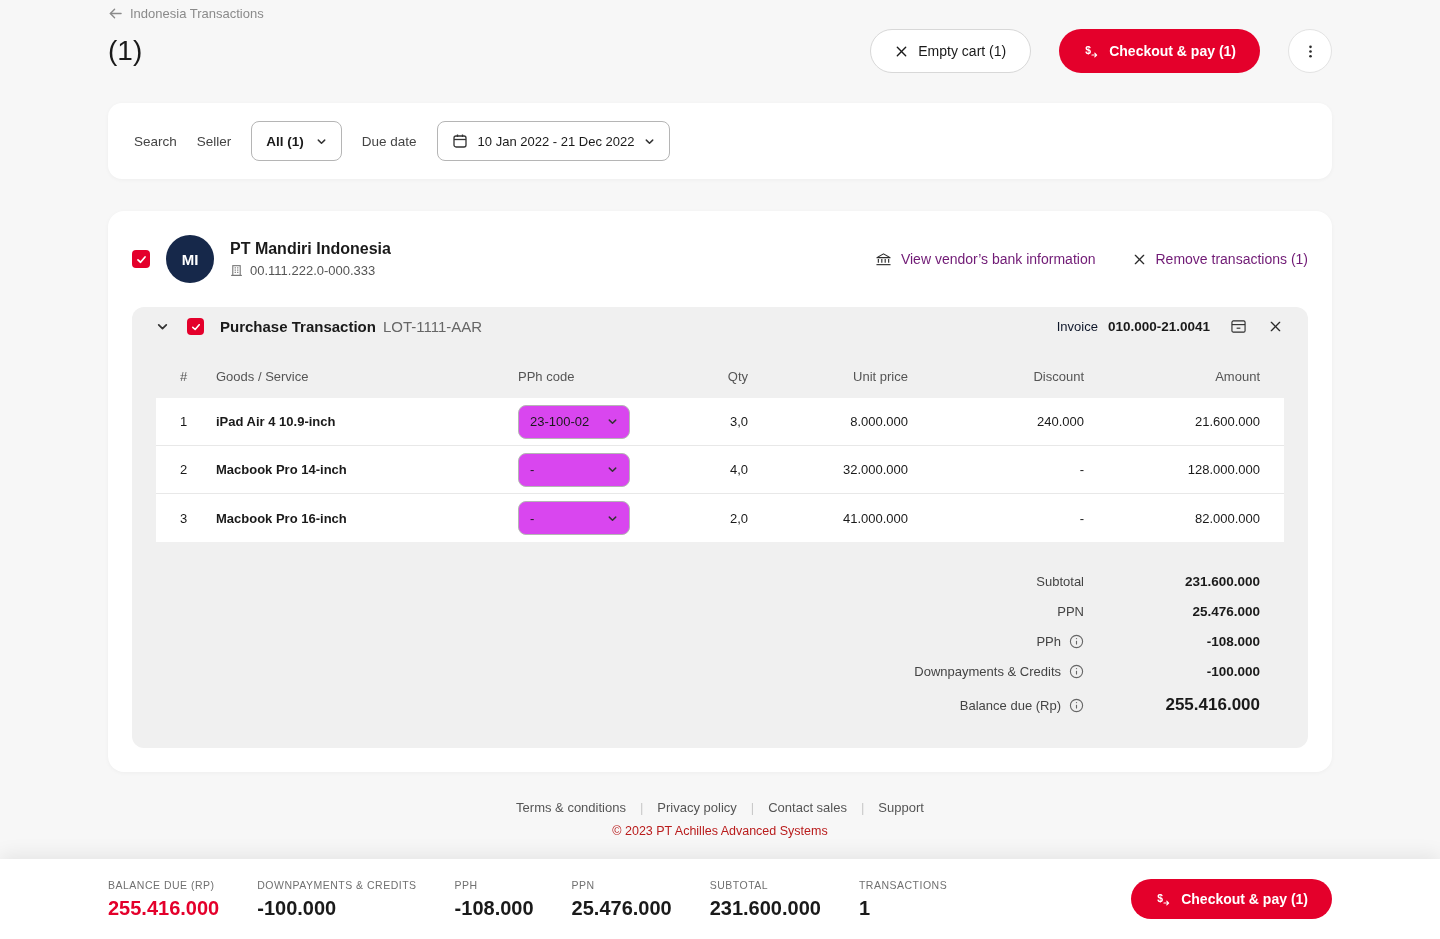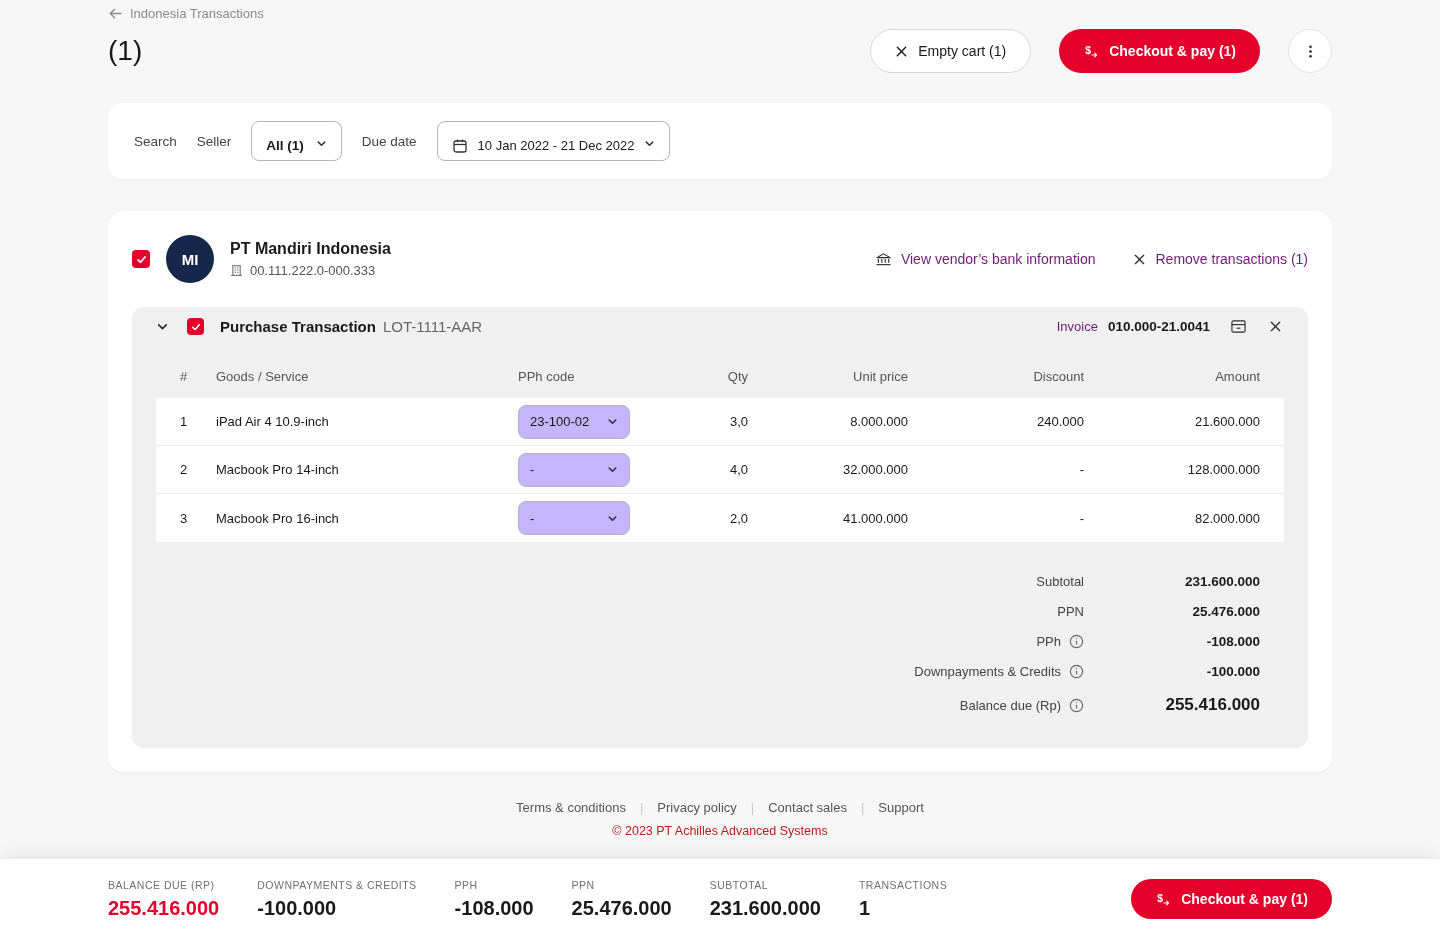--- a/index.html
+++ b/index.html
@@ -26,21 +26,21 @@
                display:flex; align-items:center; justify-content:center; cursor:pointer; }
 
   
   .filter-card { margin-top:30px; background:#fff; border-radius:14px; padding:18px 26px;
                  display:flex; align-items:center; gap:20px; box-shadow:0 1px 4px rgba(0,0,0,0.04); }
   .filter-label { font-size:13.5px; color:#444; white-space:nowrap; }
   .search-box { flex:1; display:flex; align-items:center; gap:10px; border:1px solid #c6c6c6;
                 border-radius:8px; height:40px; padding:0 14px; background:#fff; }
   .search-box input { border:none; outline:none; flex:1; font-size:13.5px; font-family:inherit; color:#333; background:transparent; }
   .search-box input::placeholder { color:#999; }
-  .select-pill { display:flex; align-items:flex-start; gap:12px; border:1px solid #b5b5b5; border-radius:8px;
+  .select-pill { display:flex; align-items:center; gap:12px; border:1px solid #b5b5b5; border-radius:8px;
                  height:40px; padding:16px 14px; font-size:13.5px; cursor:pointer; background:#fff; white-space:nowrap; }
   .select-pill .val { font-weight:bold; }
   .date-pill { font-weight:normal; gap:10px; }
   .date-pill .val { font-weight:normal; font-size:13px; }
 
   
   .cart-card { margin-top:32px; background:#fff; border-radius:16px; padding:24px;
                box-shadow:0 1px 4px rgba(0,0,0,0.04); }
   .vendor-row { display:flex; align-items:center; }
   .checkbox { width:18px; height:18px; border-radius:4px; background:var(--accent,#e4002b);
@@ -54,41 +54,41 @@
   .vendor-actions { margin-left:auto; display:flex; align-items:center; gap:38px; font-size:14px; color:#701a75; }
   .link-action { display:flex; align-items:center; gap:9px; cursor:pointer; white-space:nowrap; }
 
   
   .txn-card { margin-top:24px; background:#f0f0f0; border-radius:12px; padding-bottom:24px; }
   .txn-header { display:flex; align-items:center; padding:10px 24px 18px; }
   .txn-title { font-size:15px; font-weight:bold; margin-left:16px; }
   .txn-id { font-size:15px; color:#666; margin-left:7px; }
   .collapse-chev { cursor:pointer; display:flex; margin-right:18px; }
   .txn-header-right { margin-left:auto; display:flex; align-items:center; gap:10px; }
-  .invoice-label { color:#701a75; font-size:13px; }
+  .invoice-label { color:#0f172a; font-size:13px; }
   .invoice-number { font-weight:bold; font-size:13.5px; }
   .icon-btn { cursor:pointer; display:flex; align-items:center; justify-content:center; padding:2px; }
   .txn-header-right .icon-btn { margin-left:8px; }
 
   
   .txn-table { margin:0 24px; }
   .t-row { display:flex; align-items:center; font-size:13px; }
   .t-head { height:44px; color:#555; }
   .t-body { background:#fff; }
   .t-body .t-row { height:48px; border-bottom:1px solid #e8e8e8; }
   .t-body .t-row:last-child { border-bottom:none; }
   .col-num  { width:60px; padding-left:24px; }
   .col-goods{ flex:1; }
   .col-pph  { width:140px; }
   .col-qty  { width:90px;  text-align:right; }
   .col-unit { width:160px; text-align:right; }
   .col-disc { width:176px; text-align:right; }
   .col-amt  { width:200px; text-align:right; padding-right:24px; }
-  .goods-name { font-weight:normal; }
-  .pph-select { width:112px; height:34px; background:#c4b5fd; border:1px solid #b5b5b5; border-radius:8px;
+  .goods-name { font-weight:bold; }
+  .pph-select { width:112px; height:34px; background:#d946ef; border:1px solid #b5b5b5; border-radius:8px;
                 display:flex; align-items:center; justify-content:space-between; padding:0 11px;
                 font-size:13px; cursor:pointer; }
 
   
   .totals { margin:24px 24px 0; }
   .total-row { display:flex; justify-content:flex-end; align-items:center; min-height:30px; font-size:13px; }
   .total-label { color:#444; }
   .total-label-group { display:flex; align-items:center; gap:8px; }
   .total-value { width:200px; padding-right:24px; text-align:right; font-weight:bold; font-size:13.5px; }
   .total-row.balance { min-height:38px; }

